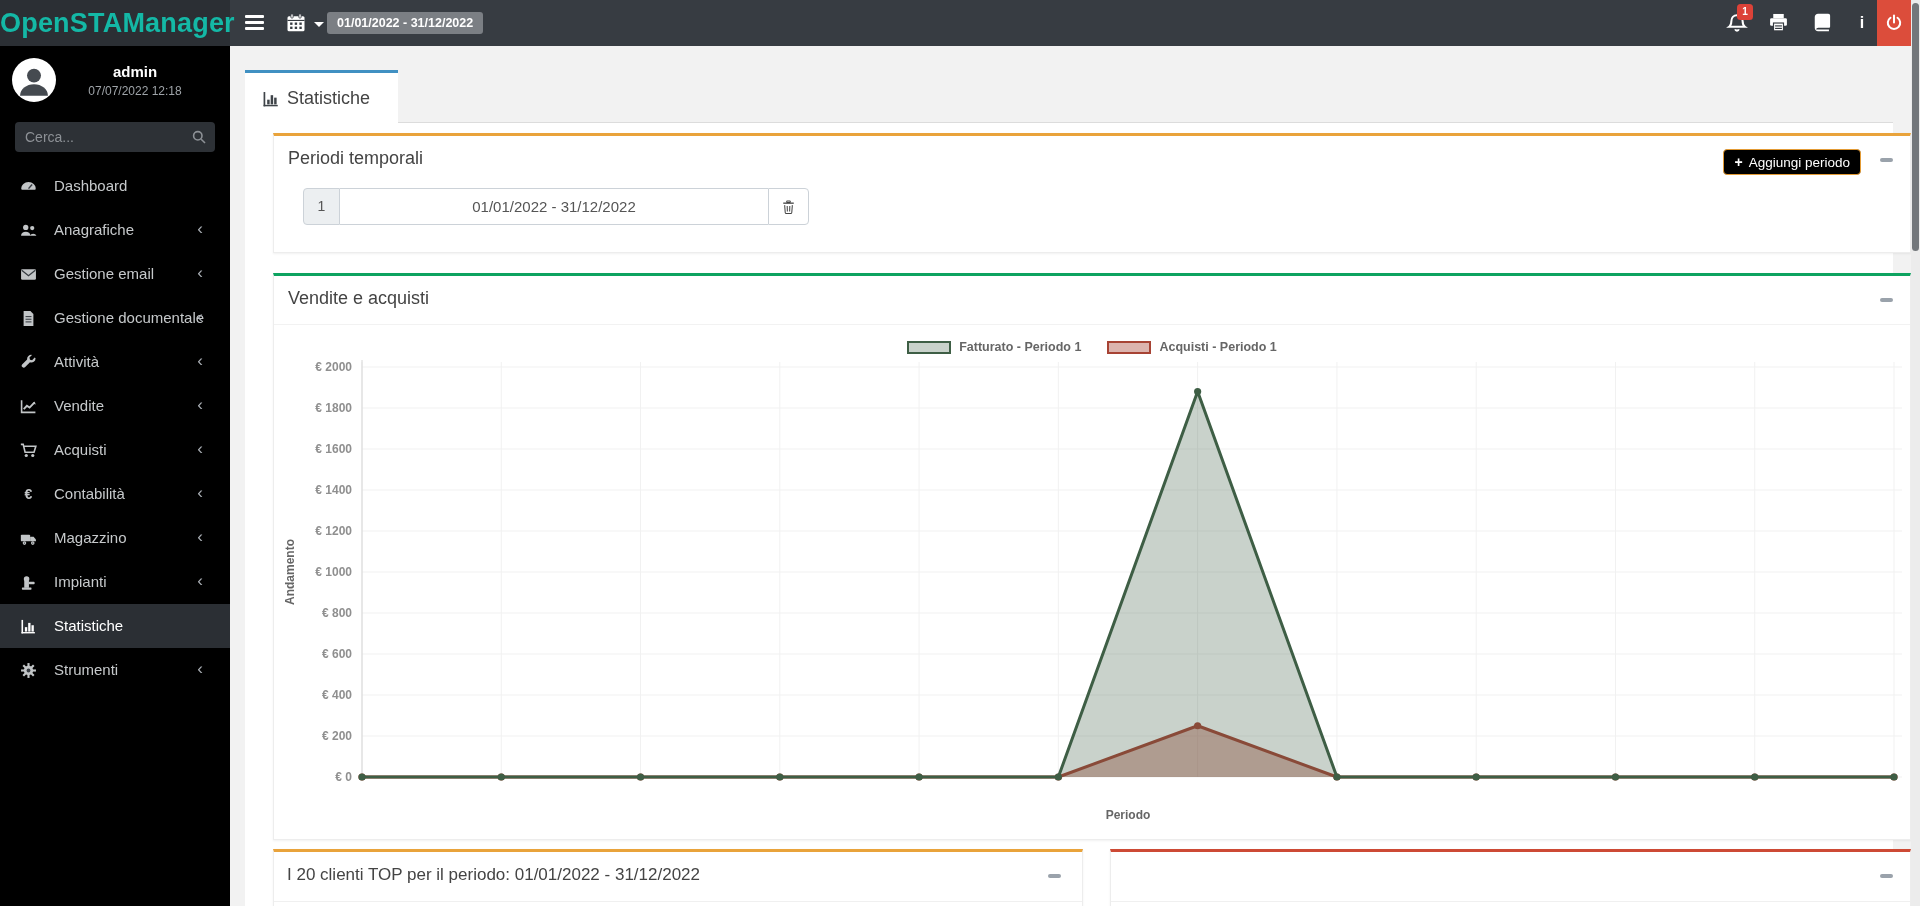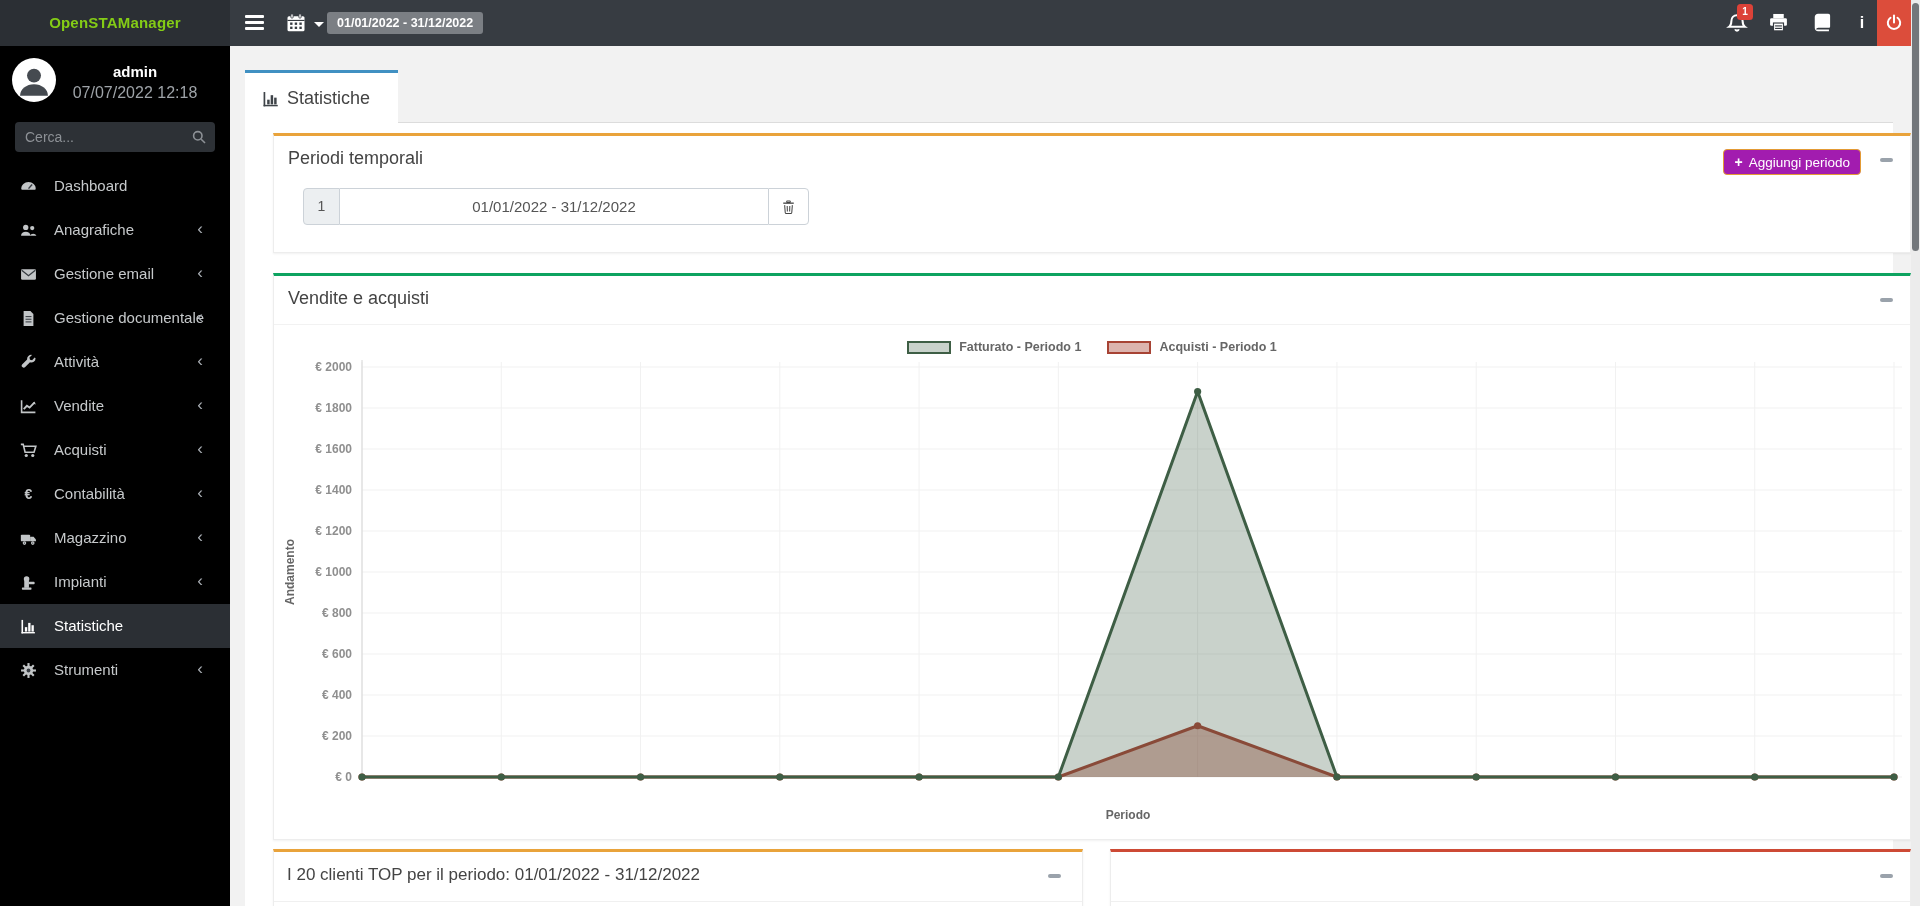--- a/index.html
+++ b/index.html
@@ -2,22 +2,22 @@
 <html><head>
 <meta charset="utf-8">
 <style>
   * { margin:0; padding:0; box-sizing:border-box; }
   html,body { width:1920px; height:906px; }
   body { font-family:"Liberation Sans", sans-serif; background:#f2f2f2; overflow:hidden; }
   #app { position:relative; width:1920px; height:906px; background:#f2f2f2; overflow:hidden; }
 
   
   .topbar { position:absolute; left:0; top:0; width:1920px; height:46px; background:#373c42; z-index:30; }
-  .brand { position:absolute; left:0; top:0; width:230px; height:46px; background:#2b2f34; color:#84cc16;
-           font-size:15px; font-weight:bold; line-height:46px; text-align:center; letter-spacing:.2px; }
+  .brand { position:absolute; left:0; top:0; width:230px; height:46px; background:#2b2f34; color:#14b8a6;
+           font-size:27px; font-weight:bold; line-height:46px; text-align:center; letter-spacing:.2px; }
   .hamburger { position:absolute; left:245px; top:15px; width:19px; height:16px; cursor:pointer; }
   .hamburger i { display:block; width:19px; height:2.6px; background:#fff; margin-bottom:3.6px; border-radius:1px; }
   .cal-group { position:absolute; left:286px; top:13px; width:38px; height:22px; cursor:pointer; }
   .caret-down { position:absolute; right:0; top:9px; width:0; height:0; border-left:5px solid transparent;
                 border-right:5px solid transparent; border-top:5px solid #fff; }
   .date-chip { position:absolute; left:327px; top:12px; height:22px; background:#7b7f84; border-radius:3px;
                color:#fff; font-size:12.5px; font-weight:bold; line-height:22px; padding:0 10px; }
   .tb-icon { position:absolute; top:12px; width:22px; height:22px; color:#fff; text-align:center; cursor:pointer; }
   .badge { position:absolute; left:1737px; top:4px; min-width:16px; height:16px; background:#dc4238; color:#fff;
            border-radius:3.5px; font-size:10px; font-weight:bold; line-height:16px; text-align:center; padding:0 3px; z-index:2; }
@@ -27,21 +27,21 @@
 
   
   .scrollbar { position:absolute; right:0; top:0; width:9px; height:906px; background:#ececec; z-index:40; }
   .scroll-thumb { position:absolute; left:1px; top:3px; width:7px; height:248px; background:#73777b; border-radius:4px; }
 
   
   .sidebar { position:absolute; left:0; top:46px; width:230px; height:860px; background:#000000; z-index:20; }
   .avatar { position:absolute; left:12px; top:12px; width:44px; height:44px; border-radius:50%; background:#fff; overflow:hidden; }
   .avatar svg { position:absolute; left:4px; top:5px; }
   .user-name { position:absolute; left:60px; top:17px; width:150px; text-align:center; color:#fff; font-size:15px; font-weight:bold; }
-  .user-date { position:absolute; left:60px; top:38px; width:150px; text-align:center; color:#9ea3a8; font-size:16px; }
+  .user-date { position:absolute; left:60px; top:38px; width:150px; text-align:center; color:#9ea3a8; font-size:12px; }
   .search-box { position:absolute; left:15px; top:76px; width:200px; height:30px; background:#2d3136; border-radius:4px; }
   .search-box input { position:absolute; left:10px; top:0; width:160px; height:30px; background:transparent; border:none;
                       outline:none; color:#c4c8cc; font-size:14px; font-family:"Liberation Sans",sans-serif; }
   .search-box input::placeholder { color:#8d9196; }
   .search-box .mag { position:absolute; right:8px; top:7px; color:#8d9196; }
   .menu { position:absolute; left:0; top:118px; width:230px; }
   .mi { position:relative; height:44px; color:#c6c9cb; font-size:15px; cursor:pointer; }
   .mi .ico { position:absolute; left:20px; top:14px; width:17px; height:17px; color:#c2c5c7; }
   .mi .lbl { position:absolute; left:54px; top:0; line-height:44px; white-space:nowrap; }
   .mi .chev { position:absolute; right:27px; top:0; line-height:42px; font-size:17px; color:#a9aeb4; }
@@ -56,21 +56,21 @@
   .tab .tab-lbl { position:absolute; left:42px; top:0; line-height:50px; font-size:18px; color:#444; }
   .tab-strip-line { position:absolute; left:398px; top:122px; width:1495px; height:1px; background:#dcdcdc; }
   .tab-content { position:absolute; left:245px; top:123px; width:1648px; height:783px; background:#fff; }
 
   .card { position:absolute; background:#fff; border:1px solid #ededed; box-shadow:0 1px 2px rgba(0,0,0,.06);margin-left:18px; }
   .card-title { position:absolute; left:14px; top:12px; font-size:18px; color:#444; white-space:nowrap; }
   .card-title.small { font-size:17px; top:13px; left:13px; }
   .dash-btn { position:absolute; right:17px; top:22px; width:13px; height:4px; background:#9aa2ab; border-radius:2px; cursor:pointer; }
 
   #card-periods { left:255px; top:133px; width:1638px; height:120px; border-top:3px solid #e9a33b; }
-  .btn-add { position:absolute; right:49px; top:13px; height:26px; background:#a21caf; border:1px solid #e39b35; border-radius:4px;
+  .btn-add { position:absolute; right:49px; top:13px; height:26px; background:#000000; border:1px solid #e39b35; border-radius:4px;
              color:#fff; font-size:13.5px; line-height:24px; padding:0 10px; cursor:pointer; white-space:nowrap; }
   .btn-add .plus { font-weight:bold; margin-right:6px; font-size:14px; }
   .input-group { position:absolute; left:29px; top:52px; height:37px; }
   .ig-prefix { position:absolute; left:0; top:0; width:37px; height:37px; background:#eceff1; border:1px solid #ccd2d8;
                border-radius:4px 0 0 4px; text-align:center; line-height:35px; font-size:14px; color:#555; }
   .ig-input { position:absolute; left:37px; top:0; width:428px; height:37px; border:1px solid #ccd2d8; border-left:none;
               border-right:none; text-align:center; font-size:15px; color:#555; outline:none;
               font-family:"Liberation Sans",sans-serif; background:#fff; }
   .ig-trash { position:absolute; left:465px; top:0; width:41px; height:37px; background:#fff; border:1px solid #ccd2d8;
               border-radius:0 4px 4px 0; cursor:pointer; }

